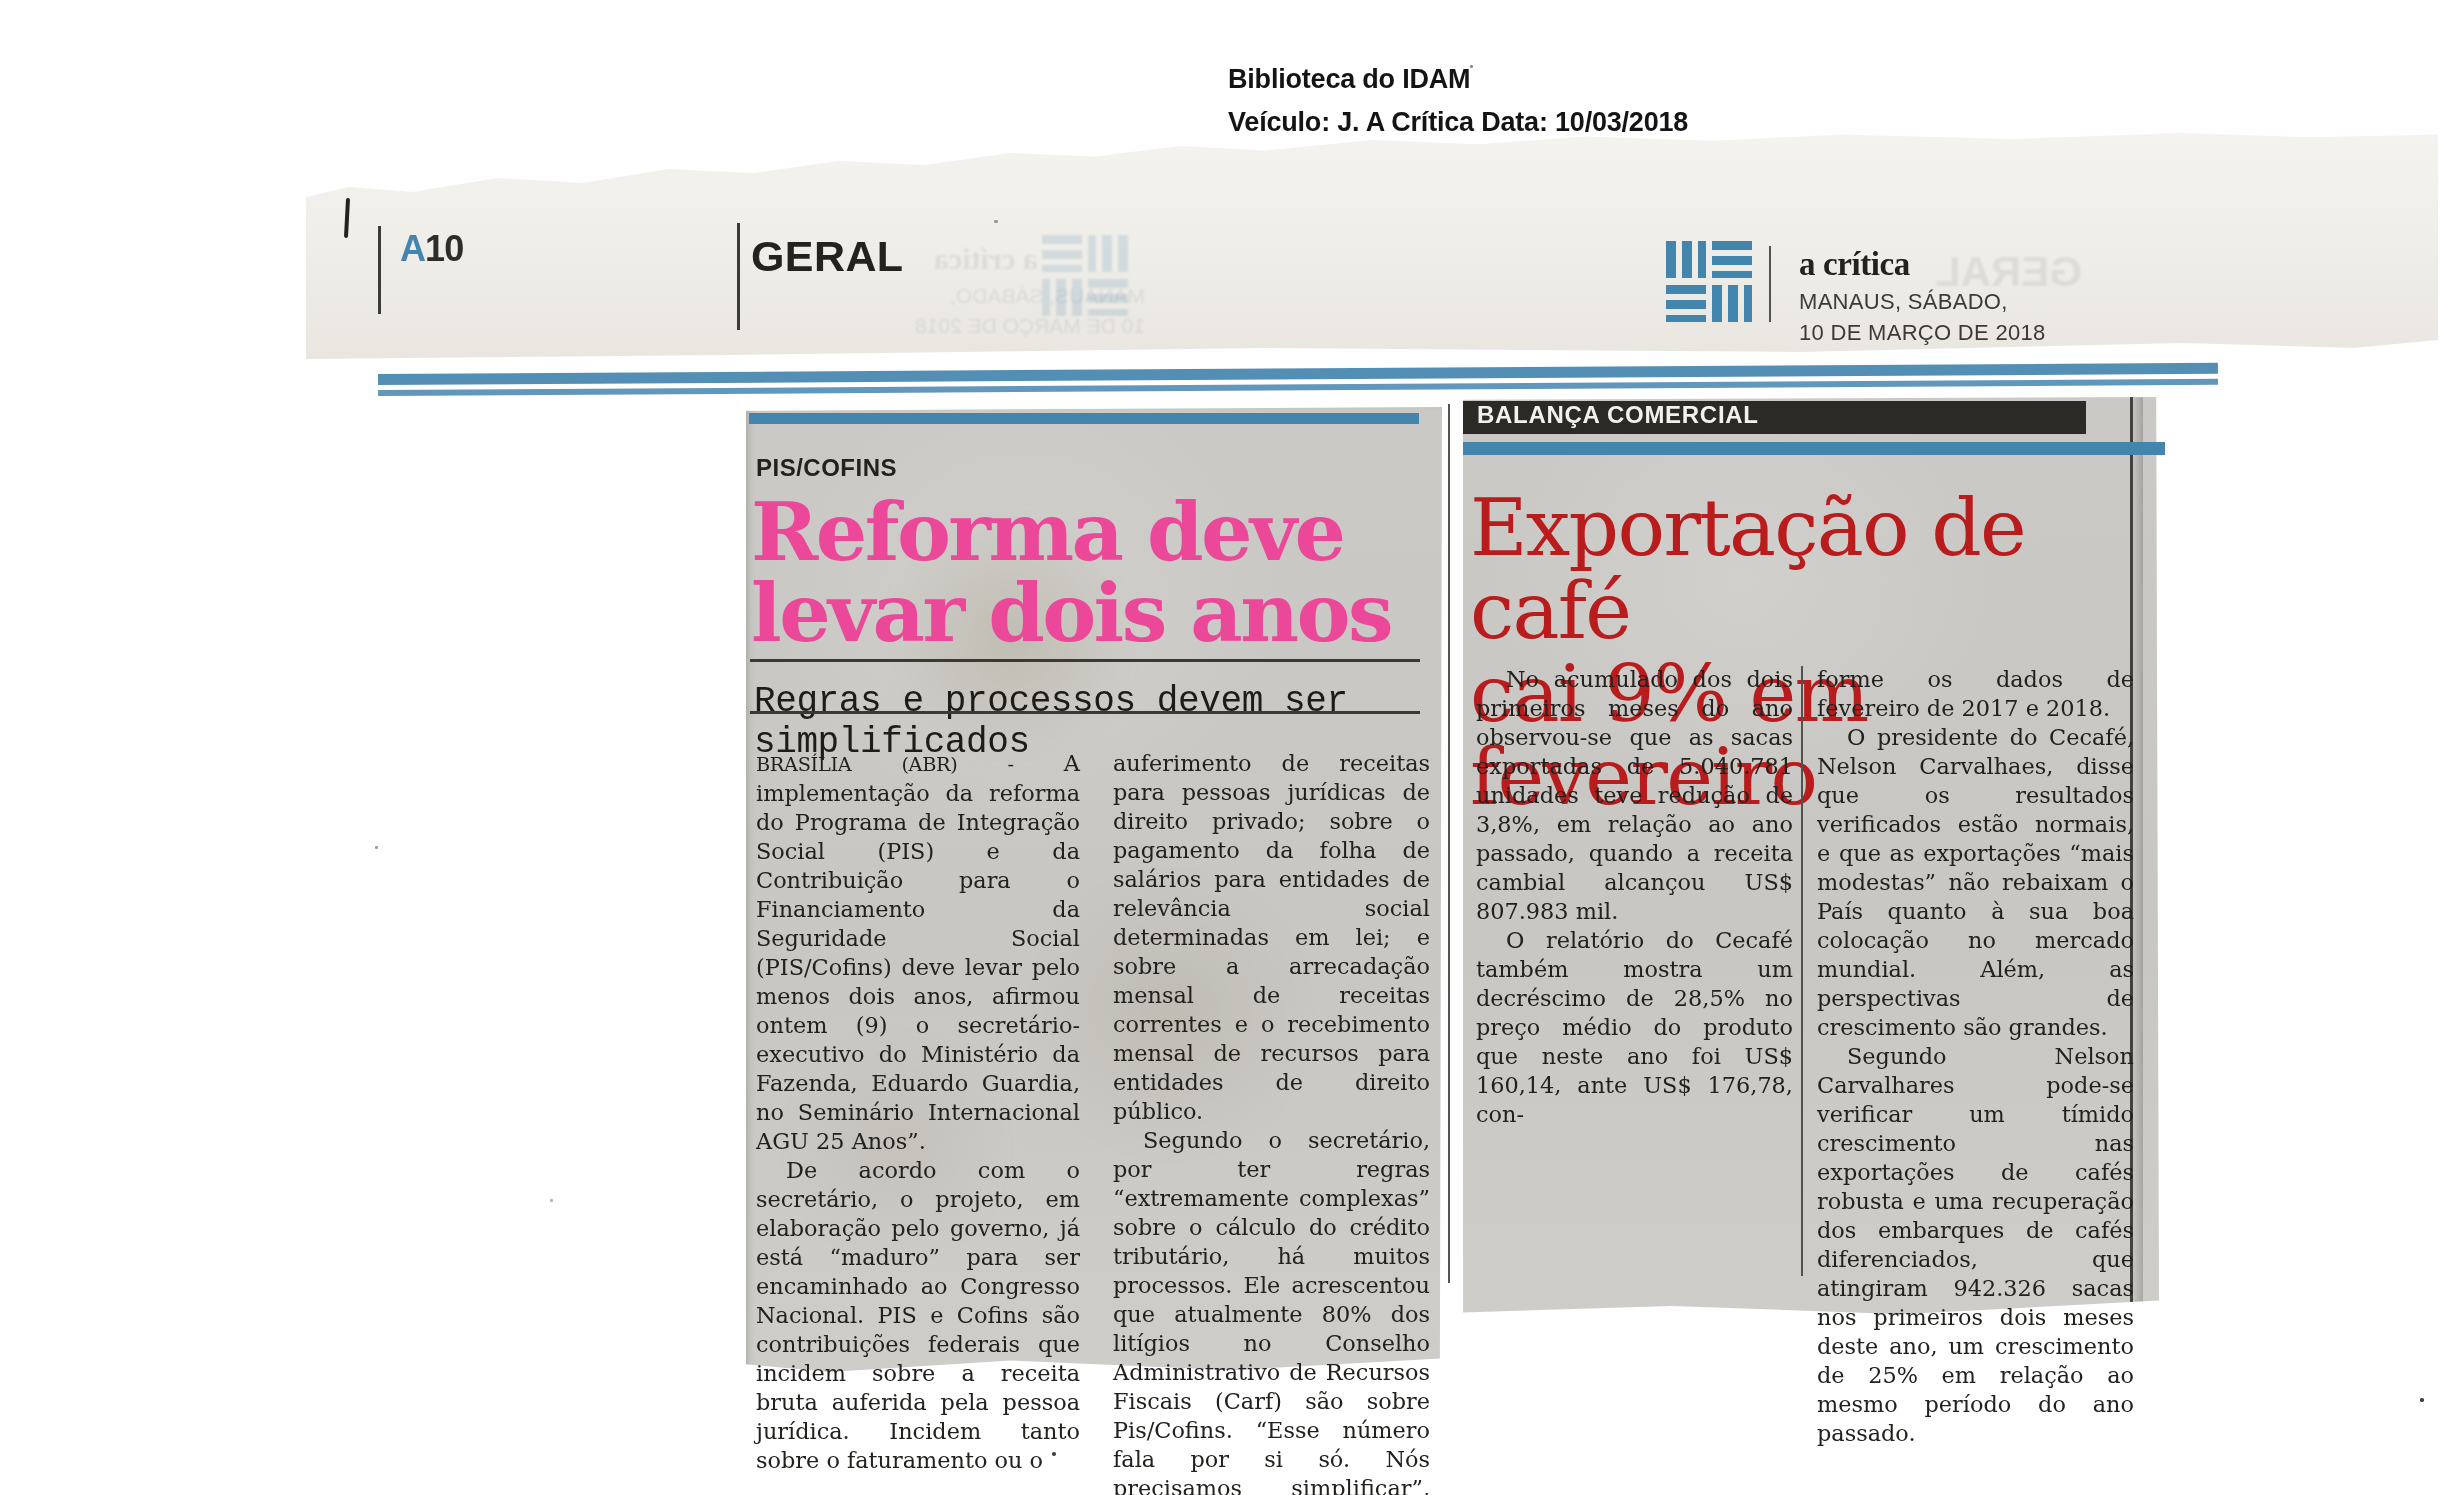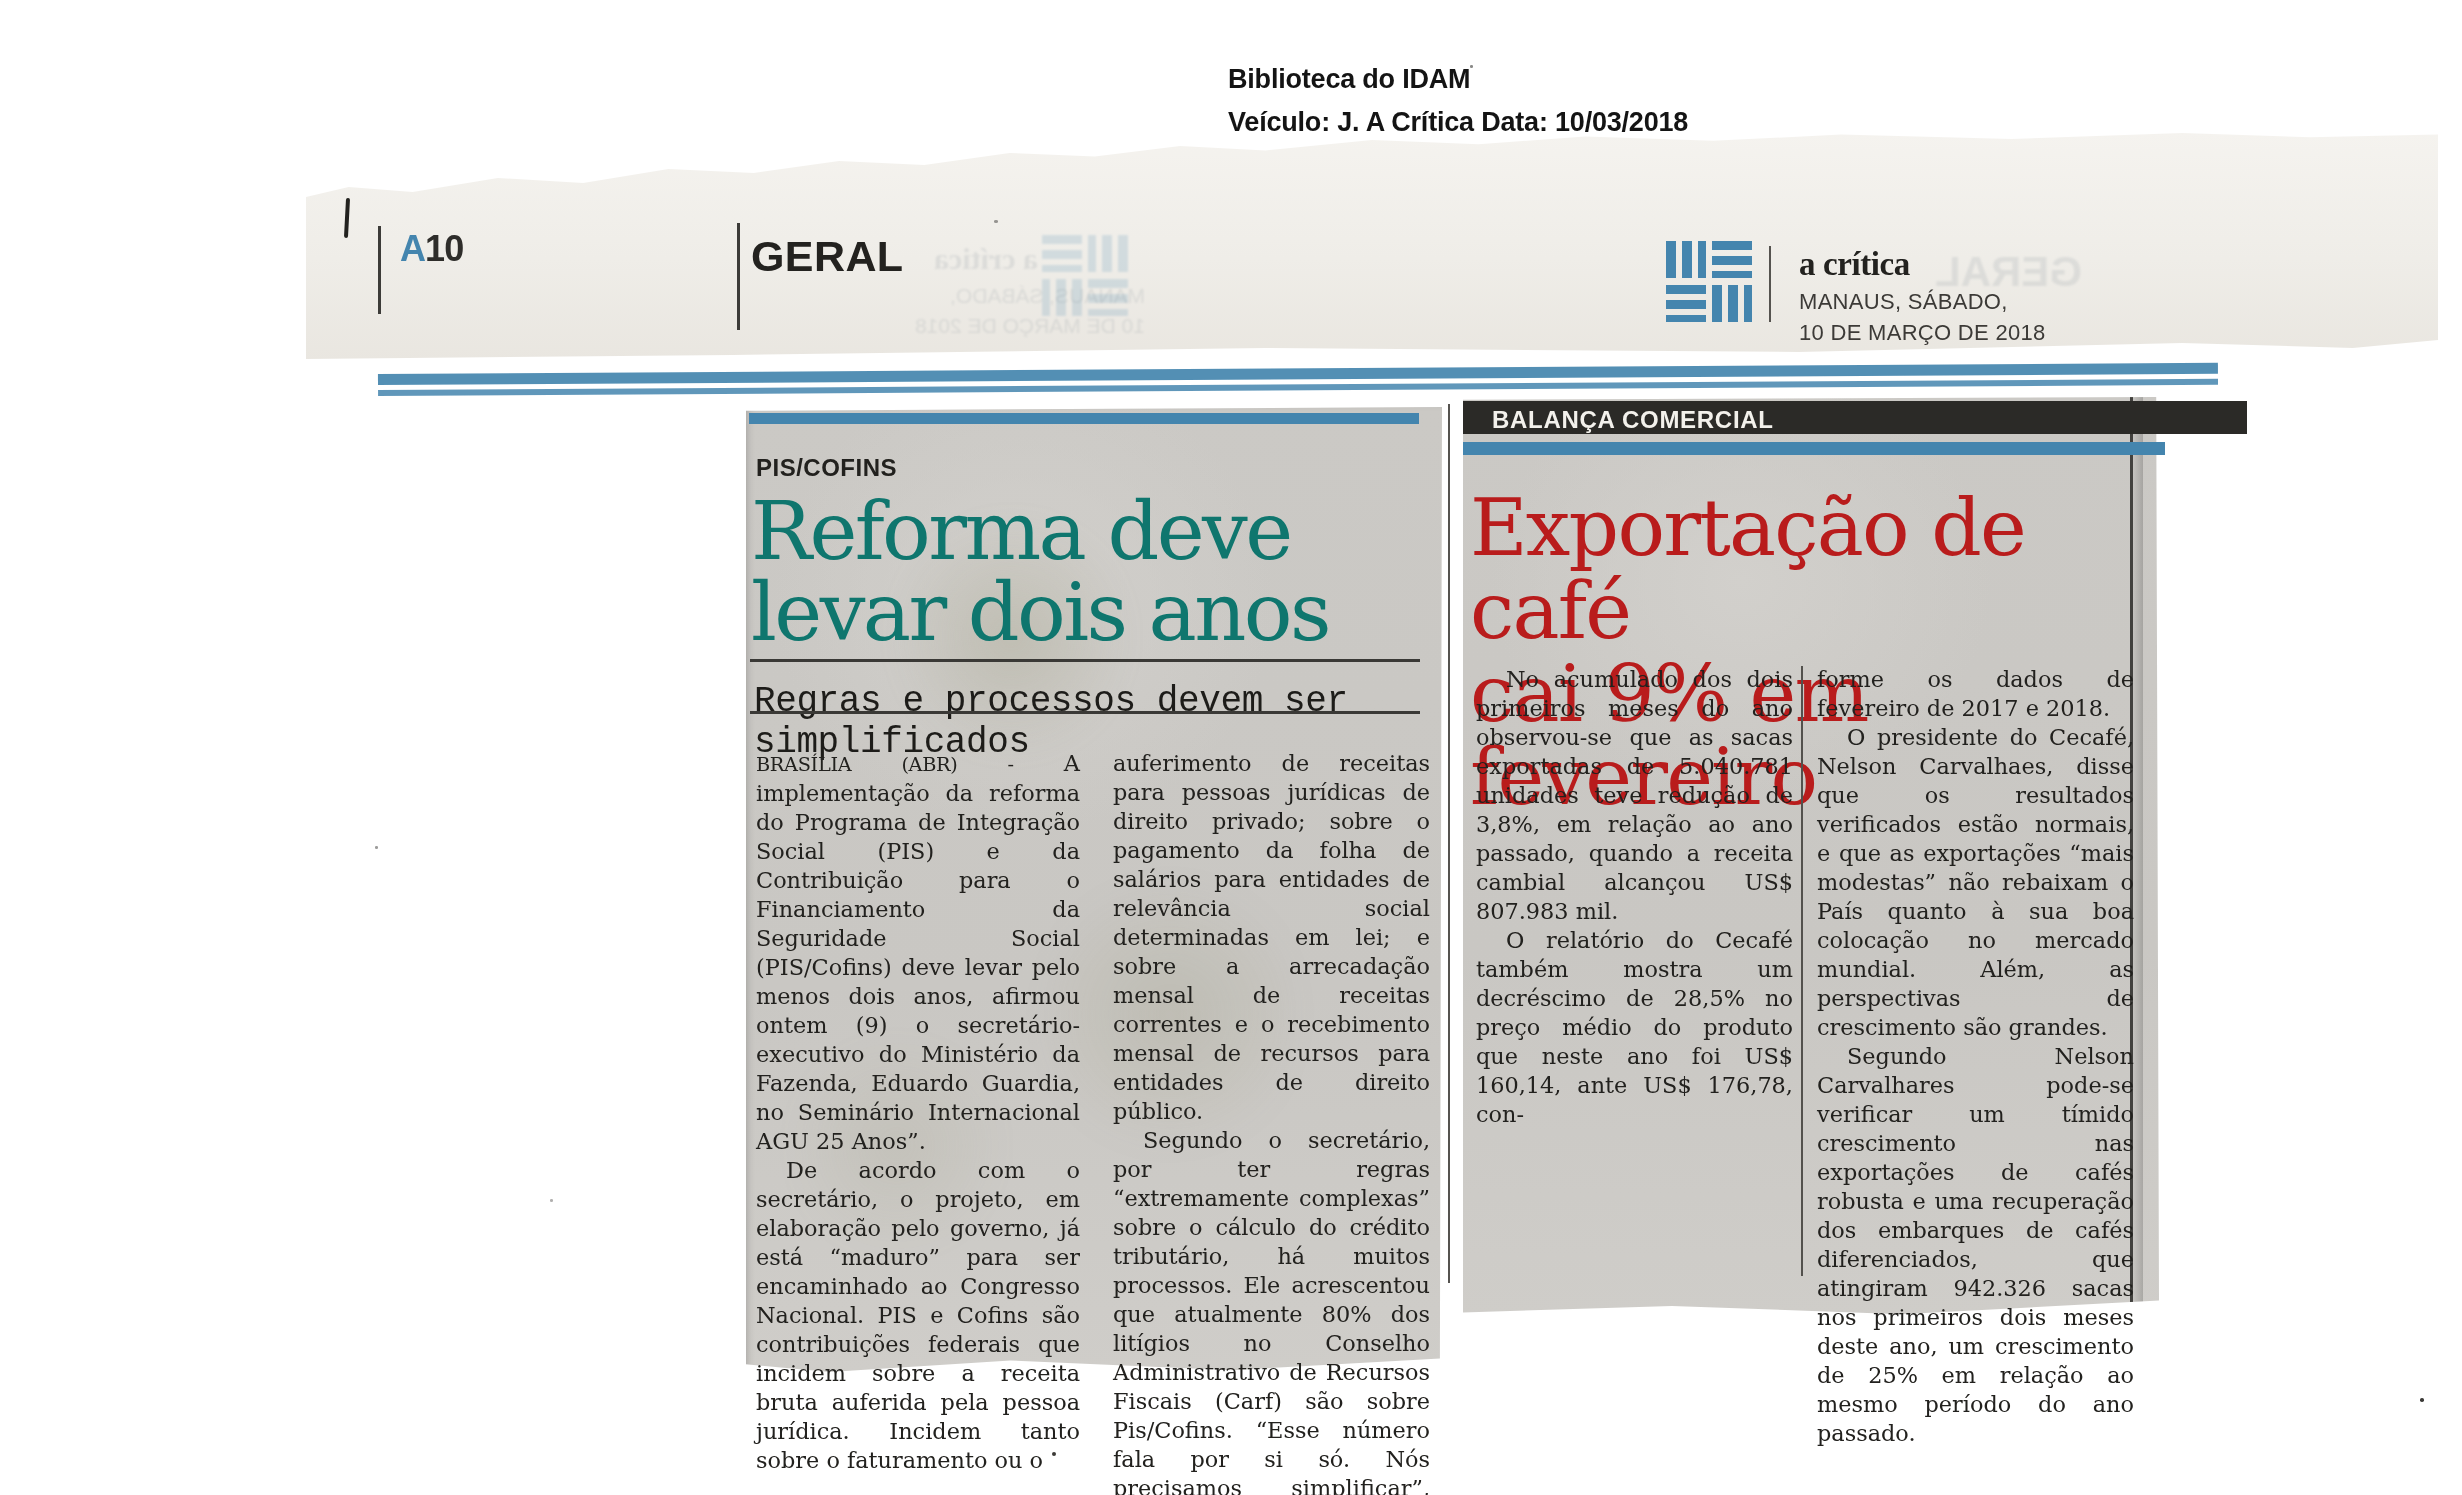--- a/index.html
+++ b/index.html
@@ -81,42 +81,42 @@
     background:linear-gradient(90deg,transparent,rgba(0,0,0,.18));}
   #clip-right .fold-line{position:absolute;right:26px;top:0;width:2.6px;height:100%;background:#42413e;}
 
   .bleed-blob{position:absolute;border-radius:50%;filter:blur(12.3px);z-index:3;
     background:radial-gradient(circle,rgba(150,148,120,.30),transparent 70%);}
   #bar-left{position:absolute;left:749px;top:401px;width:670px;height:11.4px;
     background:var(--accent-blue);z-index:5;}
   .kicker{position:absolute;left:756px;top:442px;font-size:24px;font-weight:bold;
     color:#22211e;letter-spacing:0.5px;z-index:5;}
   .headline-left{position:absolute;left:751px;top:479px;width:686px;z-index:5;
-    font-family:"DejaVu Serif","Liberation Serif",serif;font-weight:400;
-    font-size:81px;line-height:81px;letter-spacing:-2.6px;color:#0f766e;}
+    font-family:"DejaVu Serif","Liberation Serif",serif;font-weight:700;
+    font-size:81px;line-height:81px;letter-spacing:-2.6px;color:#ec4899;}
   #rule-sub-top{position:absolute;left:750px;top:647px;width:670px;height:2.6px;background:#3a3936;z-index:5;}
   #rule-sub-bot{position:absolute;left:750px;top:699px;width:670px;height:2.6px;background:#3a3936;z-index:5;}
   .subhead{position:absolute;left:754px;top:669px;width:668px;z-index:5;
     font-family:Liberation Mono, monospace;font-size:36px;color:#1d1c19;letter-spacing:-0.4px;}
 
   .bodycol{position:absolute;z-index:5;font-family:"DejaVu Serif","Liberation Serif",serif;
     font-size:22.4px;line-height:29px;color:#22211e;text-align:justify;hyphens:auto;}
   .bodycol p{margin:0;}
   .bodycol p.ind{text-indent:30px;}
   #l-col1{left:756px;top:737px;width:324px;height:616px;}
   #l-col2{left:1113px;top:737px;width:317px;height:616px;}
   .smallcaps-lead{font-size:19.3px;letter-spacing:-0.3px;}
 
   
   #article-divider{position:absolute;left:1448px;top:392px;width:1.8px;height:879px;
     background:#55534f;z-index:5;}
 
   
-  .tagbar{position:absolute;left:1463px;top:389px;width:784px;height:33px;
-    background:var(--tag-black);z-index:5;display:flex;align-items:flex-end;padding-left:29px;}
+  .tagbar{position:absolute;left:1463px;top:389px;width:623px;height:33px;
+    background:var(--tag-black);z-index:5;display:flex;align-items:flex-start;padding-left:14px;}
   .tagbar span{color:#f3f1ec;font-size:24px;font-weight:bold;letter-spacing:0.7px;}
   #bar-right{position:absolute;left:1463px;top:430px;width:702px;height:13px;
     background:var(--accent-blue);z-index:5;}
   .headline-right{position:absolute;left:1470px;top:475px;width:695px;z-index:5;
     font-family:"DejaVu Serif","Liberation Serif",serif;font-weight:500;
     font-size:79px;line-height:83px;letter-spacing:-1.8px;color:#b91c1c;}
   #r-col1{left:1476px;top:653px;width:317px;height:633px;}
   #r-col2{left:1817px;top:653px;width:317px;height:633px;}
   #col-rule-right{position:absolute;left:1801px;top:654px;width:1.8px;height:610px;
     background:#53514d;z-index:5;}

